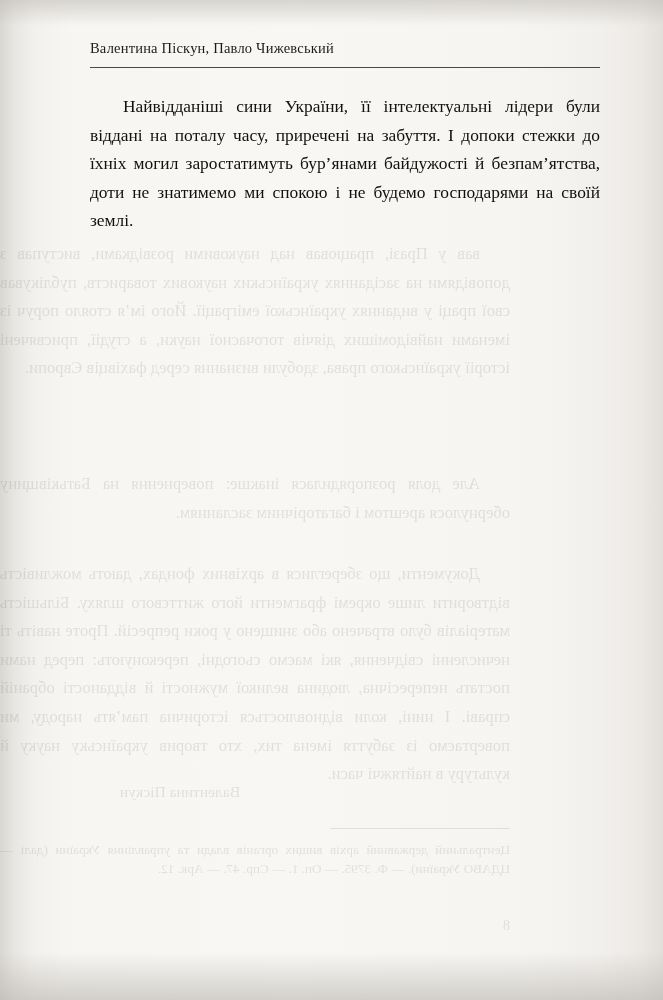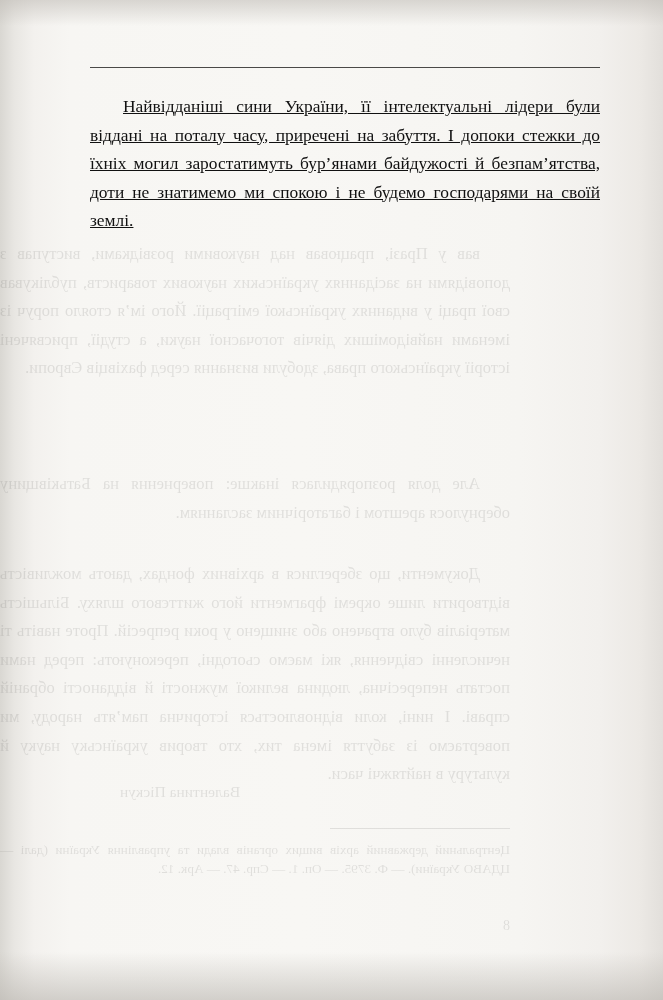--- a/index.html
+++ b/index.html
@@ -84,21 +84,20 @@
     position: absolute;
     top: 92px;
     left: 0;
     width: 510px;
     font-size: 17.4px;
     line-height: 28.5px;
     color: #111111;
     text-align: justify;
     text-indent: 33px;
     word-spacing: 0.2px;
-    text-decoration: underline;
   }
 
   
   .ghost-layer {
     position: absolute;
     left: 0;
     top: 0;
     width: 510px;
     height: 1000px;
     pointer-events: none;
@@ -161,17 +160,18 @@
     <div class="gp p1">вав у Празі, працював над науковими розвідками, виступав з доповідями на засіданнях українських наукових товариств, публікував свої праці у виданнях української еміграції. Його ім’я стояло поруч із іменами найвідоміших діячів тогочасної науки, а студії, присвячені історії українського права, здобули визнання серед фахівців Європи.</div>
     <div class="gp p2">Але доля розпорядилася інакше: повернення на Батьківщину обернулося арештом і багаторічним засланням.</div>
     <div class="gp p3">Документи, що збереглися в архівних фондах, дають можливість відтворити лише окремі фрагменти його життєвого шляху. Більшість матеріалів було втрачено або знищено у роки репресій. Проте навіть ті нечисленні свідчення, які маємо сьогодні, переконують: перед нами постать непересічна, людина великої мужності й відданості обраній справі. І нині, коли відновлюється історична пам’ять народу, ми повертаємо із забуття імена тих, хто творив українську науку й культуру в найтяжчі часи.</div>
     <div class="gsig">Валентина Піскун</div>
     <div class="gfoot-rule"></div>
     <div class="gfoot">Центральний державний архів вищих органів влади та управління України (далі — ЦДАВО України). — Ф. 3795. — Оп. 1. — Спр. 47. — Арк. 12.</div>
     <div class="gpageno">8</div>
   </div>
 
   <div class="content">
+    <div class="running-head">Валентина Піскун, Павло Чижевський</div>
     <div class="head-rule"></div>
     <div class="body-paragraph">Найвідданіші сини України, її інтелектуальні лідери були віддані на поталу часу, приречені на забуття. І допоки стежки до їхніх могил заростатимуть бур’янами байдужості й безпам’ятства, доти не знатимемо ми спокою і не будемо господарями на своїй землі.</div>
   </div>
 
 </div>
 
 </body></html>

